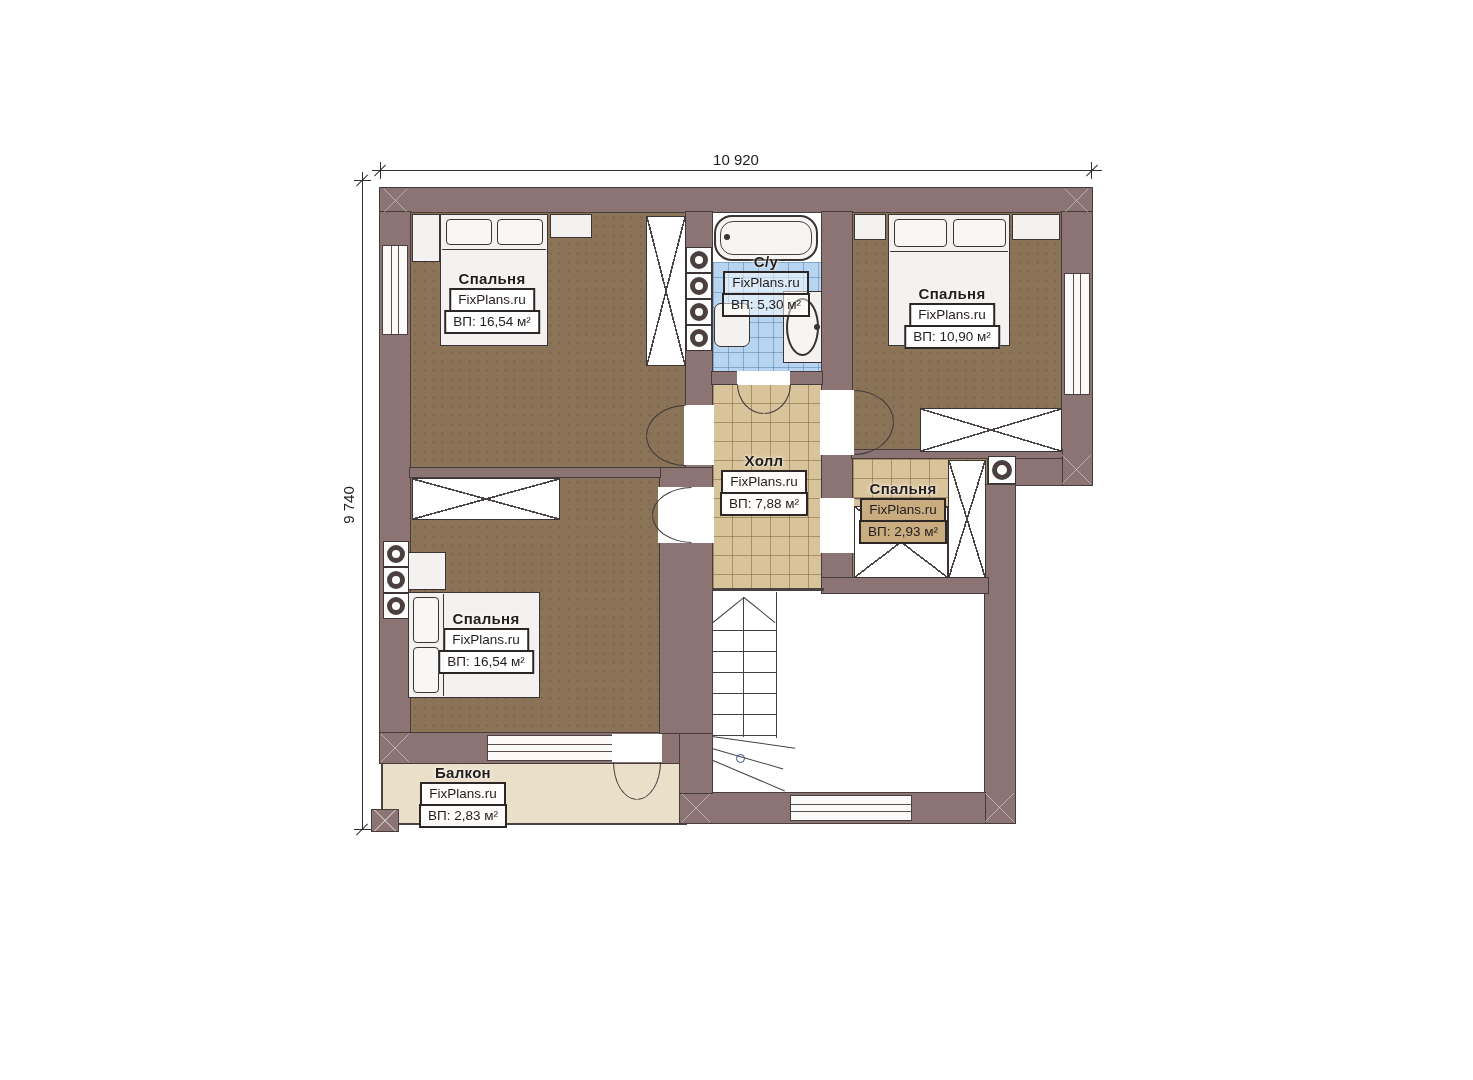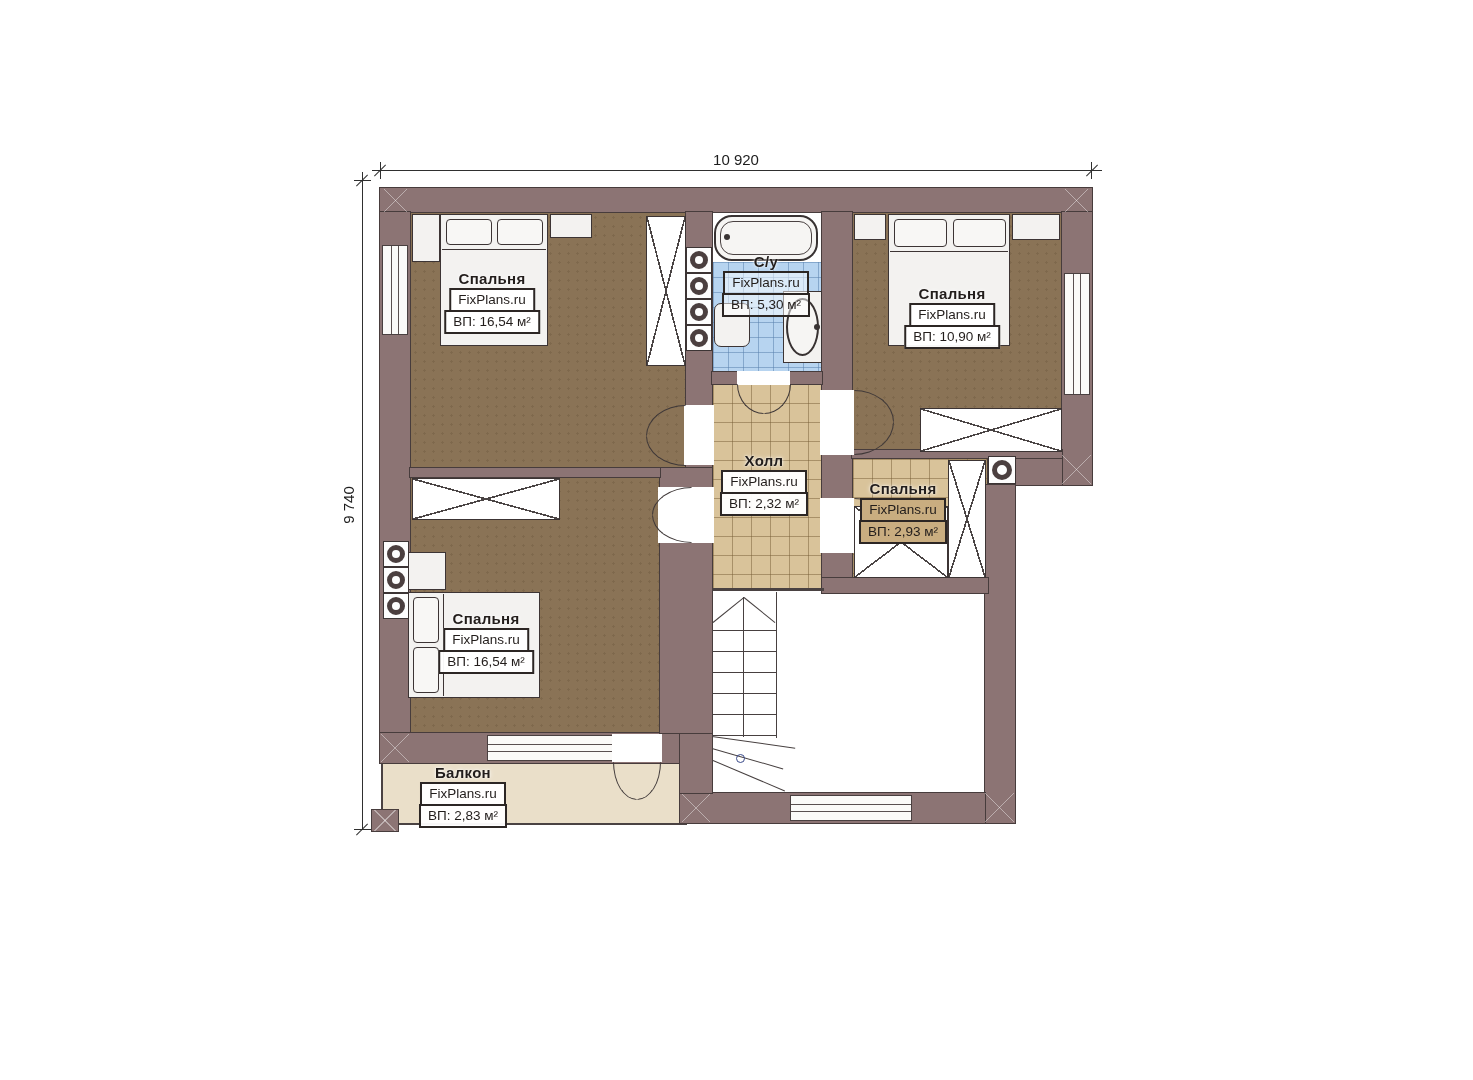--- a/index.html
+++ b/index.html
@@ -226,21 +226,21 @@
 
   <div class="rlabel" style="left:952px;top:285px;">
     <div class="rname">Спальня</div>
     <div class="lbox">FixPlans.ru</div>
     <div class="lbox">ВП: 10,90 м²</div>
   </div>
 
   <div class="rlabel" style="left:764px;top:452px;">
     <div class="rname">Холл</div>
     <div class="lbox">FixPlans.ru</div>
-    <div class="lbox">ВП: 2,32 м²</div>
+    <div class="lbox">ВП: 7,88 м²</div>
   </div>
 
   <div class="rlabel" style="left:903px;top:480px;">
     <div class="rname">Спальня</div>
     <div class="lbox tint-tan">FixPlans.ru</div>
     <div class="lbox tint-tan">ВП: 2,93 м²</div>
   </div>
 
   <div class="rlabel" style="left:486px;top:610px;">
     <div class="rname">Спальня</div>

